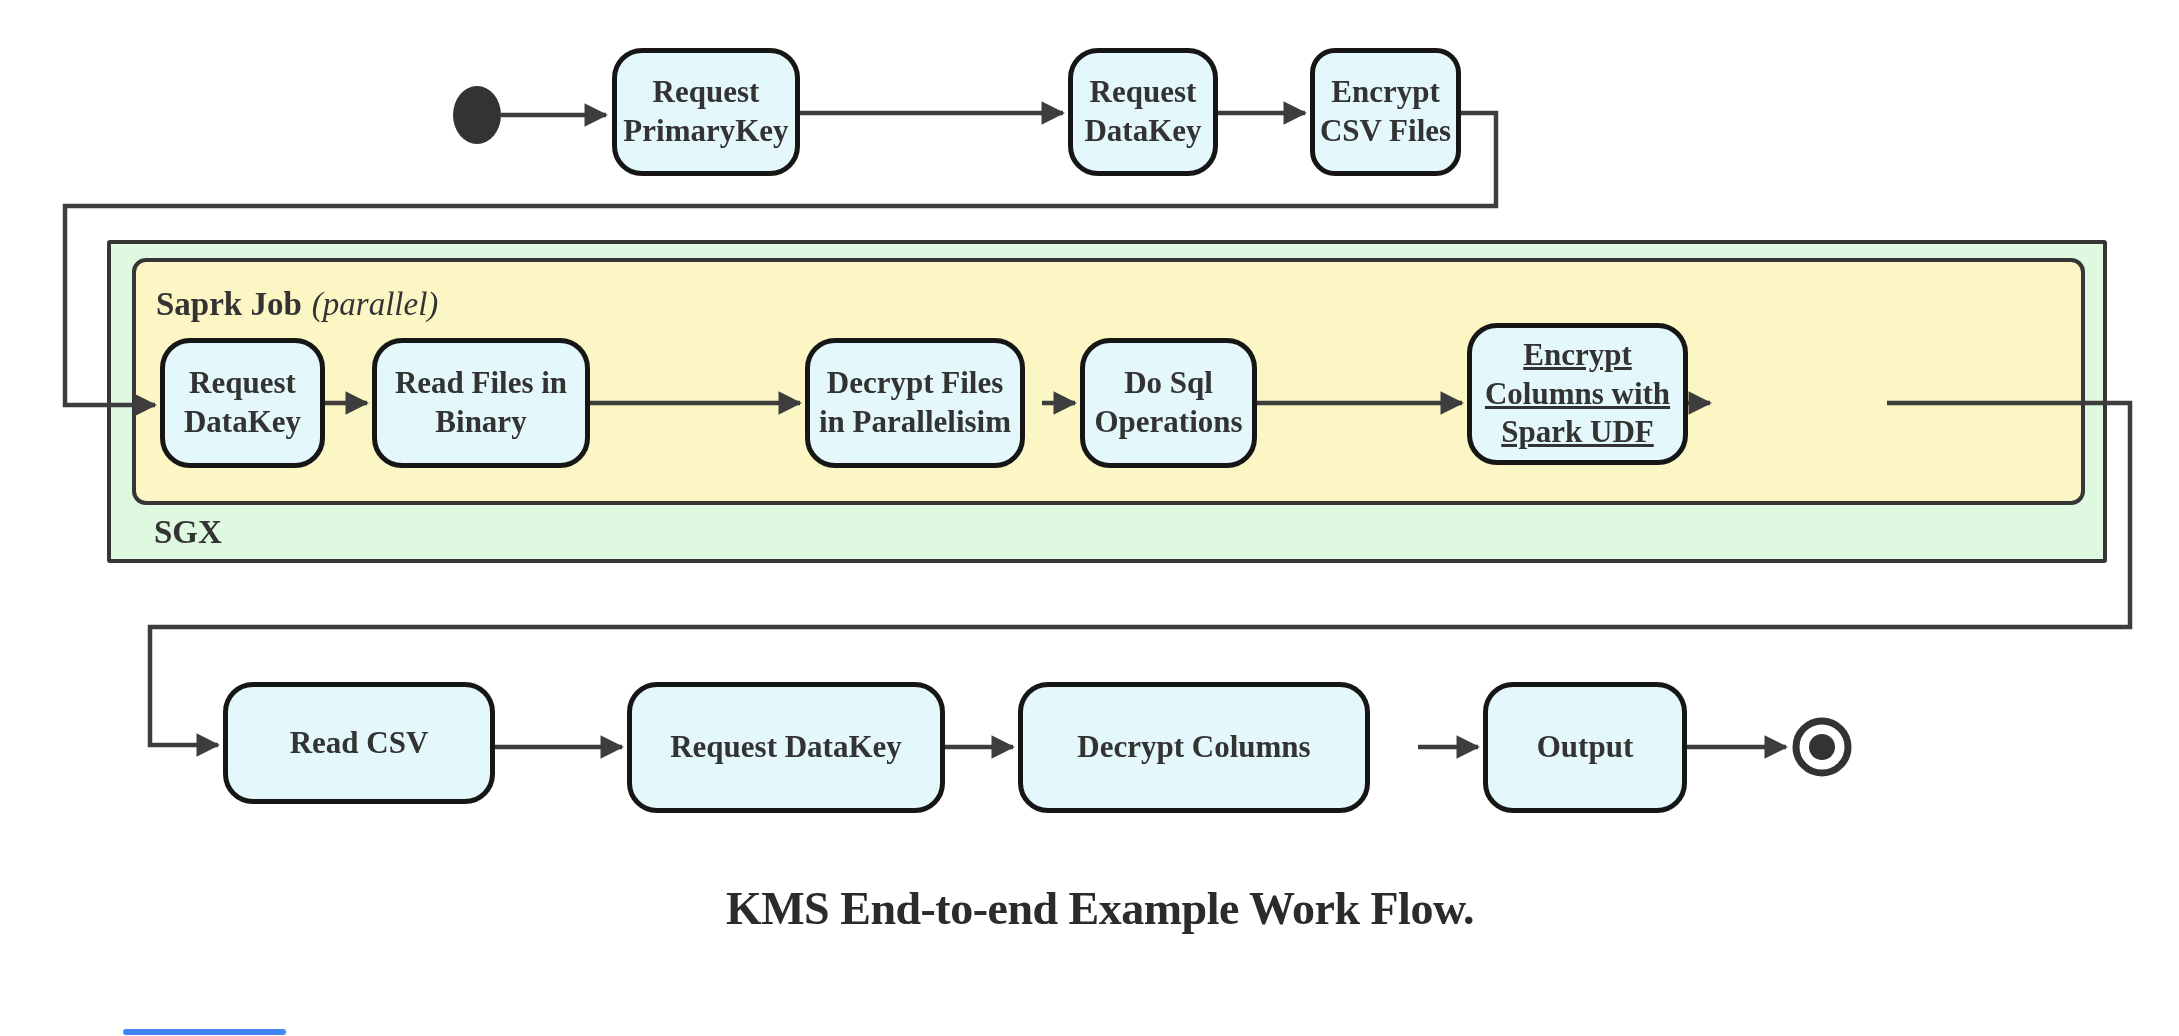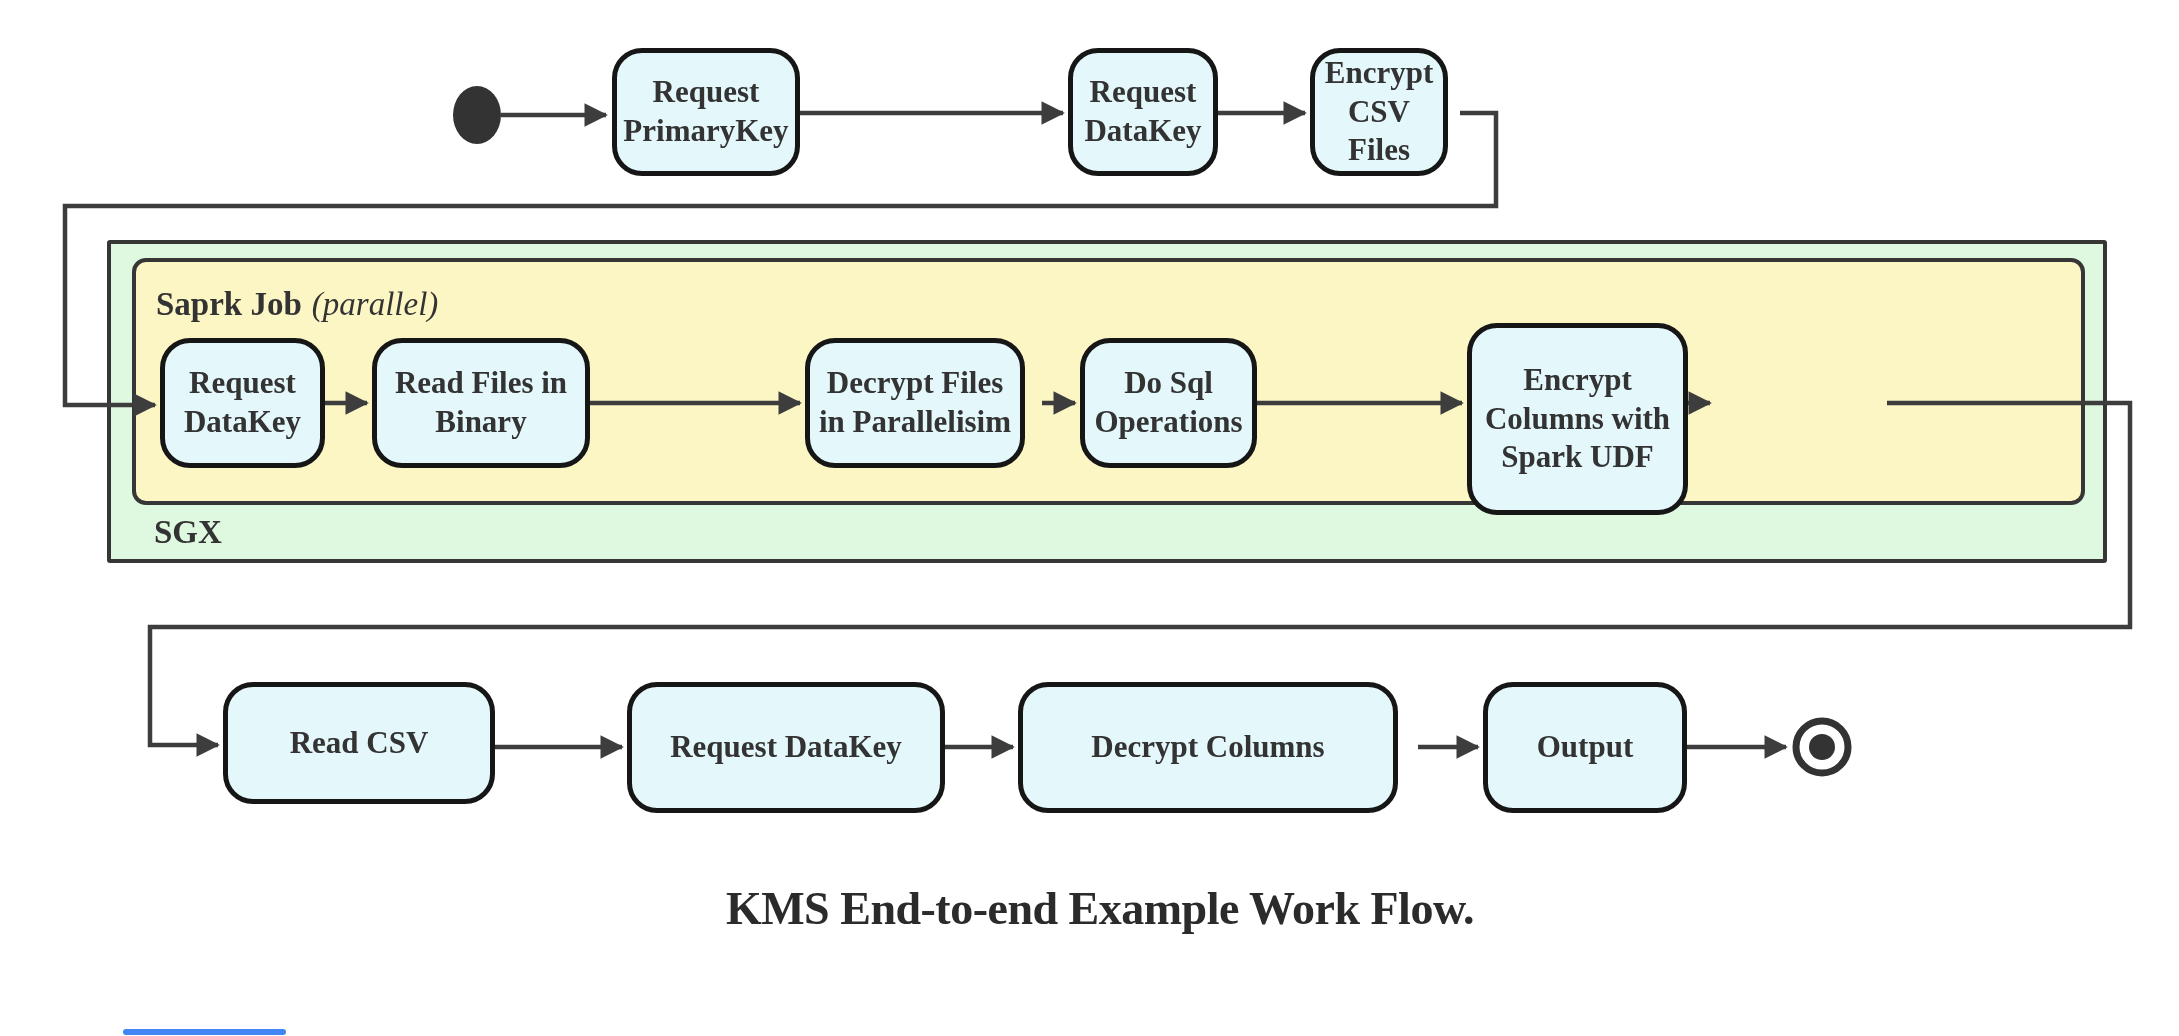--- a/index.html
+++ b/index.html
@@ -74,30 +74,30 @@
     <path class="edge" d="M1687,747 H1786"></path>
 
     <g>
       <circle class="end-outer" cx="1822" cy="747" r="26"></circle>
       <circle class="end-inner" cx="1822" cy="747" r="13"></circle>
     </g>
   </svg>
 
   <div class="state-box" style="left:612px;top:48px;width:188px;height:128px;">Request PrimaryKey</div>
   <div class="state-box" style="left:1068px;top:48px;width:150px;height:128px;">Request DataKey</div>
-  <div class="state-box" style="left:1310px;top:48px;width:138px;height:128px;">Encrypt CSV Files</div>
+  <div class="state-box" style="left:1310px;top:48px;width:151px;height:128px;border-radius:25px;">Encrypt CSV Files</div>
 
   <div class="state-box" style="left:160px;top:338px;width:165px;height:130px;">Request DataKey</div>
   <div class="state-box" style="left:372px;top:338px;width:218px;height:130px;">Read Files in Binary</div>
   <div class="state-box" style="left:805px;top:338px;width:220px;height:130px;">Decrypt Files in Parallelisim</div>
   <div class="state-box" style="left:1080px;top:338px;width:177px;height:130px;">Do Sql Operations</div>
-  <div class="state-box" style="left:1467px;top:323px;width:221px;height:192px;">Encrypt Columns with Spark UDF</div>
+  <div class="state-box" style="left:1467px;top:323px;width:221px;height:142px;text-decoration:underline;">Encrypt Columns with Spark UDF</div>
 
   <div class="state-box" style="left:223px;top:682px;width:272px;height:122px;">Read CSV</div>
   <div class="state-box" style="left:627px;top:682px;width:318px;height:131px;">Request DataKey</div>
-  <div class="state-box" style="left:1018px;top:682px;width:380px;height:131px;">Decrypt Columns</div>
+  <div class="state-box" style="left:1018px;top:682px;width:352px;height:131px;">Decrypt Columns</div>
   <div class="state-box" style="left:1483px;top:682px;width:204px;height:131px;">Output</div>
 
   <div class="caption">KMS End-to-end Example Work Flow.</div>
 
   <div class="scrollbar-thumb"></div>
 
 </div>
 
 </body></html>

